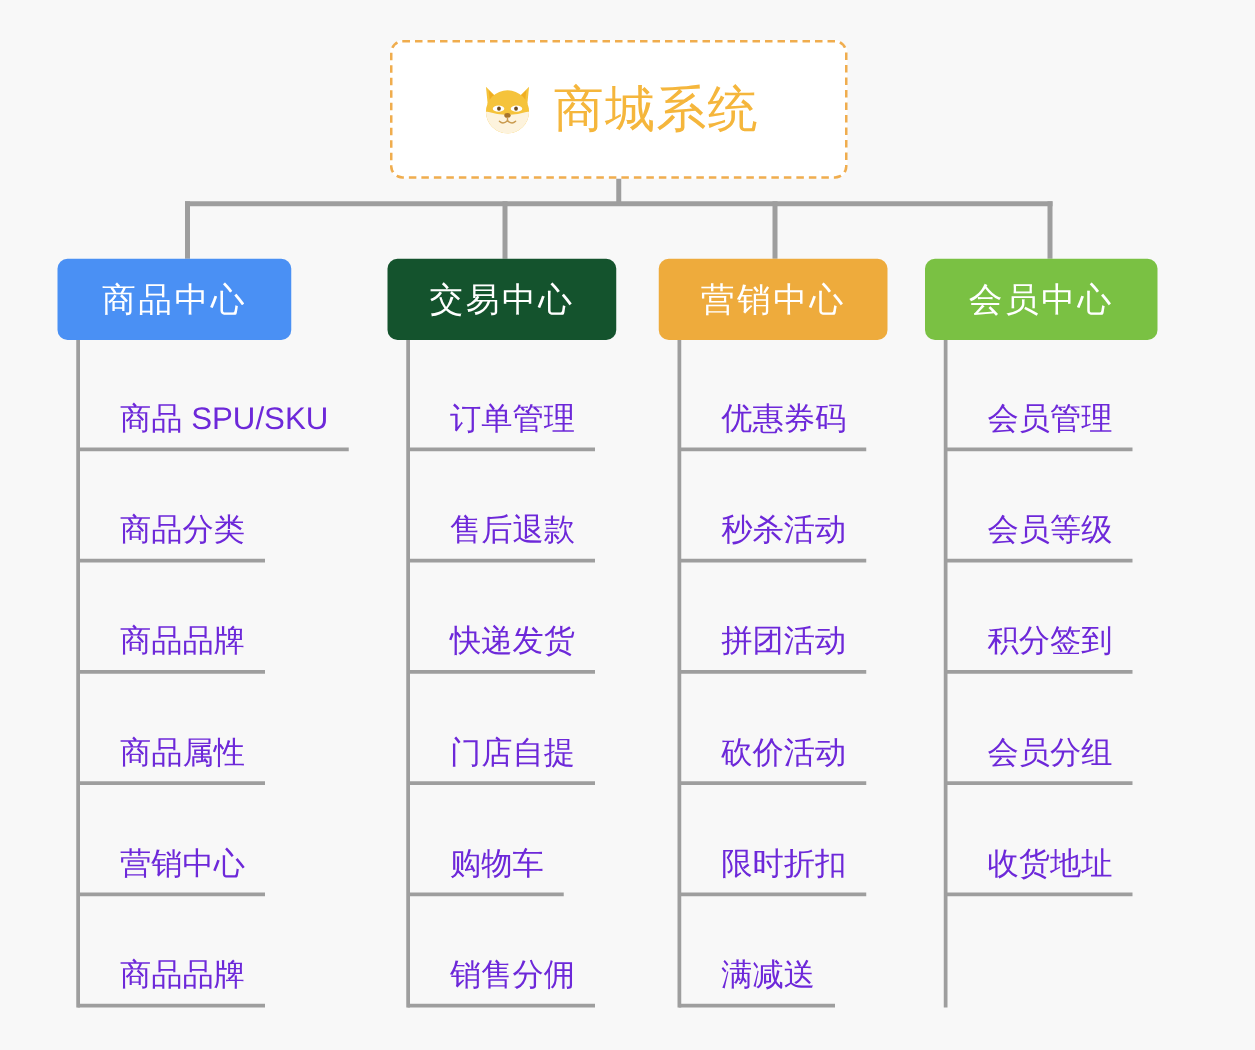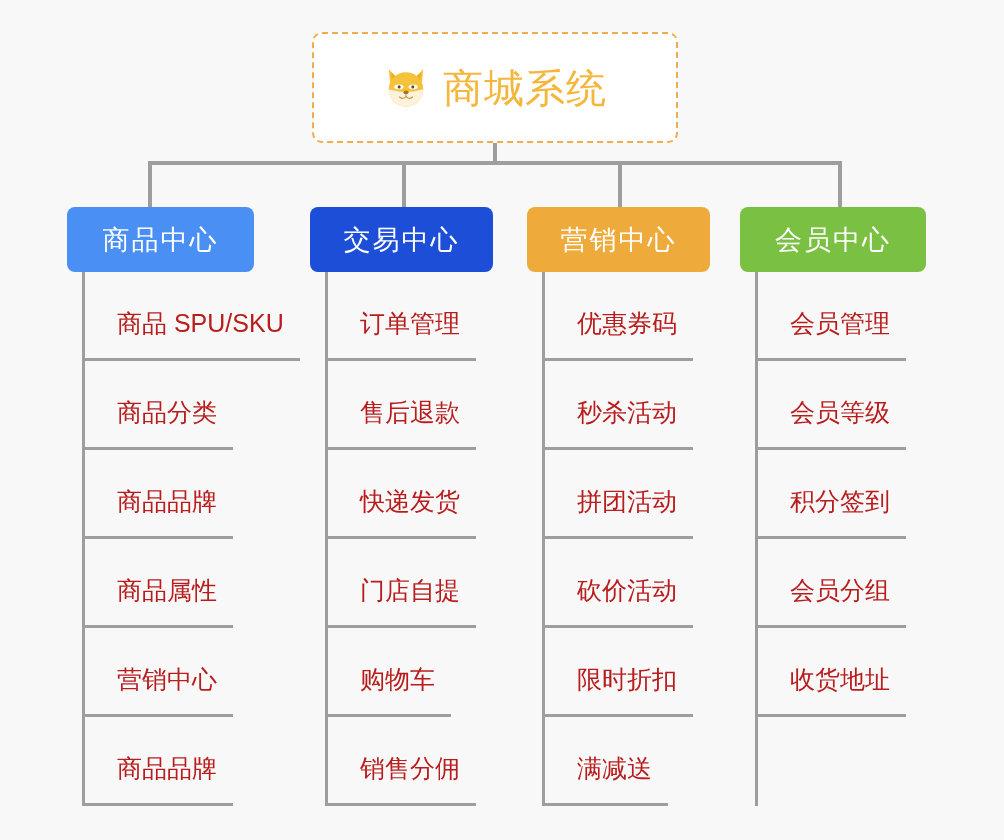--- a/index.html
+++ b/index.html
@@ -106,23 +106,23 @@
   .leaf-item {
     position: relative;
     height: 89px;
     display: flex;
     align-items: flex-end;
   }
   .leaf-label {
     display: inline-block;
     font-size: 25px;
     line-height: 1;
-    color: #b91c1c;
+    color: #6d28d9;
     white-space: nowrap;
-    padding: 0 16px 22px 34px;
+    padding: 0 16px 10px 34px;
     border-bottom: 3px solid #9e9e9e;
   }
 </style>
 </head>
 <body>
 
 <div id="mindmap" style="background: rgb(248, 248, 248);">
 
   <div class="root-node" style="border-color: rgb(240, 173, 78); background: rgb(255, 255, 255);">
     <svg class="root-icon" viewBox="0 0 64 64" aria-hidden="true">
@@ -145,21 +145,21 @@
     <span class="root-title" style="color: rgb(245, 182, 60);">商城系统</span>
   </div>
 
   <div class="conn-stem" style="background: rgb(158, 158, 158);"></div>
   <div class="conn-bar" style="background: rgb(158, 158, 158);"></div>
   <div class="conn-drop" id="drop-0" style="left: 148px; background: rgb(158, 158, 158);"></div>
   <div class="conn-drop" id="drop-1" style="left: 402px; background: rgb(158, 158, 158);"></div>
   <div class="conn-drop" id="drop-2" style="left: 618px; background: rgb(158, 158, 158);"></div>
   <div class="conn-drop" id="drop-3" style="left: 838px; background: rgb(158, 158, 158);"></div>
 
-  <div class="branch" id="branch-0" style="left: 67px; width: 187px;">
+  <div class="branch" id="branch-0" style="left: 46px; width: 187px;">
     <div class="branch-header" id="branch-header-0" style="background: rgb(74, 144, 244); width: 187px;">商品中心</div>
     <div class="leaf-list" id="leaf-list-0">
       <div class="leaf-trunk" style="height: 534px; background: rgb(158, 158, 158);"></div>
       <div class="leaf-item">
           <span class="leaf-label" style="border-bottom-color: rgb(158, 158, 158);">商品 SPU/SKU</span>
         </div>
       <div class="leaf-item">
           <span class="leaf-label" style="border-bottom-color: rgb(158, 158, 158);">商品分类</span>
         </div>
       <div class="leaf-item">
@@ -171,21 +171,21 @@
       <div class="leaf-item">
           <span class="leaf-label" style="border-bottom-color: rgb(158, 158, 158);">营销中心</span>
         </div>
       <div class="leaf-item">
           <span class="leaf-label" style="border-bottom-color: rgb(158, 158, 158);">商品品牌</span>
         </div>
     </div>
   </div>
 
   <div class="branch" id="branch-1" style="left: 310px; width: 183px;">
-    <div class="branch-header" id="branch-header-1" style="background: #1d4ed8; width: 183px; font-family: Liberation Mono, monospace;">交易中心</div>
+    <div class="branch-header" id="branch-header-1" style="background: #14532d; width: 183px; font-family: Liberation Mono, monospace;">交易中心</div>
     <div class="leaf-list" id="leaf-list-1">
       <div class="leaf-trunk" style="height: 534px; background: rgb(158, 158, 158);"></div>
       <div class="leaf-item">
           <span class="leaf-label" style="border-bottom-color: rgb(158, 158, 158);">订单管理</span>
         </div>
       <div class="leaf-item">
           <span class="leaf-label" style="border-bottom-color: rgb(158, 158, 158);">售后退款</span>
         </div>
       <div class="leaf-item">
           <span class="leaf-label" style="border-bottom-color: rgb(158, 158, 158);">快递发货</span>

